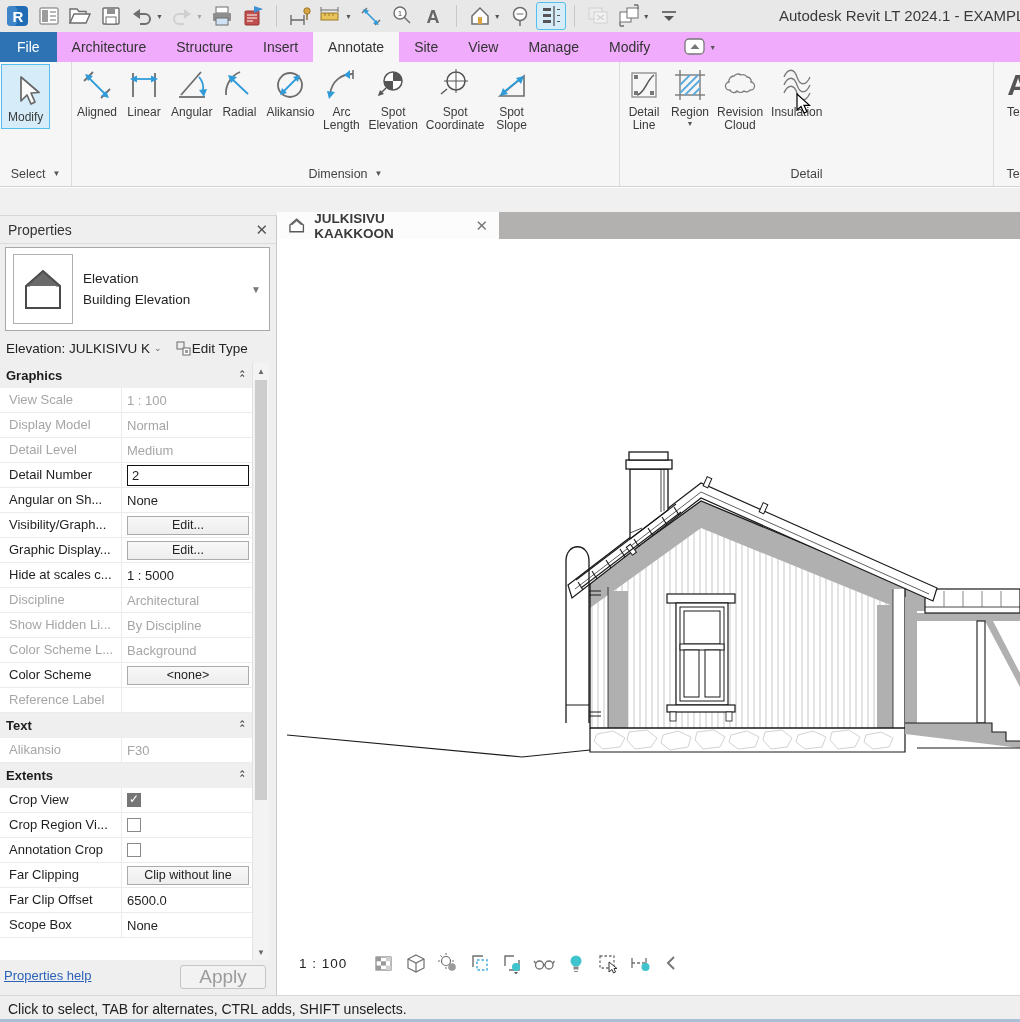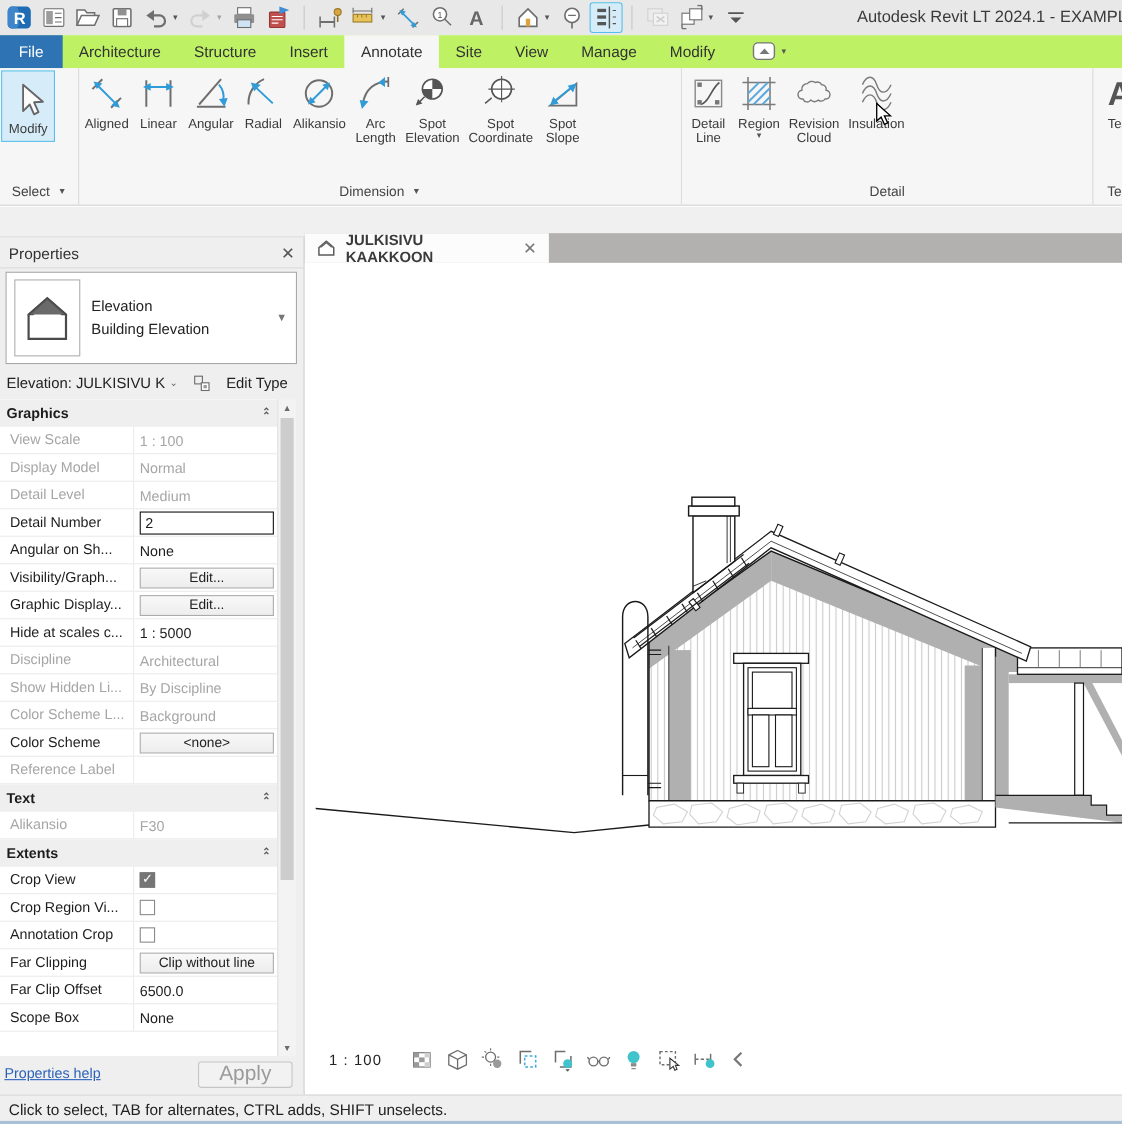--- a/index.html
+++ b/index.html
@@ -9,21 +9,21 @@
   .titlebar{position:absolute;left:0;top:0;width:1020px;height:32px;background:#e9e8e8;
     display:flex;align-items:center;padding:0 4px;}
   .qat{display:flex;align-items:center;gap:3px;}
   .qat-btn{display:flex;align-items:center;height:26px;padding:0 2px;border-radius:2px;}
   .qat-btn.active{background:#d6edf9;outline:1px solid #54bfec;}
   .qat-btn.disabled{opacity:.45;}
   .qat-sep{width:1px;height:22px;background:#c9c7c7;margin:0 6px;}
   .caret{font-size:7px;color:#555;margin-left:2px;}
   .title-text{position:absolute;left:779px;top:7px;font-size:15px;color:#3a3a3a;white-space:nowrap;}
   
-  .tabrow{position:absolute;top:32px;left:0;width:1020px;height:30px;background:#bef264;
+  .tabrow{position:absolute;top:32px;left:0;width:1020px;height:30px;background:#f0abfc;
     display:flex;align-items:stretch;}
   .rtab{display:flex;align-items:center;padding:0 15px;font-size:14px;color:#333;}
   .rtab.file{background:#2e74b5;color:#fff;padding:0 17px;}
   .rtab.active{background:#f7f6f6;}
   .ribbon-toggle{display:flex;align-items:center;margin-left:18px;}
   
   .ribbon{position:absolute;top:62px;left:0;width:1020px;height:125px;background:#f7f6f6;
     border-bottom:1px solid #d5d3d3;display:flex;overflow:hidden;}
   .rpanel{display:flex;flex-direction:column;border-right:1px solid #dddbdb;flex:none;}
   .rpanel:nth-child(1){width:72px;}
@@ -53,21 +53,21 @@
   .type-selector{position:absolute;left:5px;right:6px;top:31px;height:84px;background:#fff;
     border:1px solid #a8a8a8;display:flex;align-items:center;}
   .type-icon{width:60px;height:70px;border:1px solid #b0b0b0;margin-left:7px;background:#fff;
     display:flex;align-items:center;justify-content:center;}
   .type-lines{margin-left:10px;line-height:21px;font-size:13.5px;color:#222;}
   .type-dd{margin-left:auto;margin-right:8px;color:#777;font-size:10px;}
   .instance-row{position:absolute;top:119px;left:6px;right:6px;height:26px;display:flex;
     align-items:center;font-size:13.5px;color:#222;}
   .instance-name{max-width:160px;white-space:nowrap;overflow:hidden;}
   .inst-dd{font-size:9px;color:#666;margin:0 8px 0 4px;}
-  .edit-type{display:flex;align-items:center;gap:15px;margin-left:6px;}
+  .edit-type{display:flex;align-items:center;gap:1px;margin-left:6px;}
   .grid{position:absolute;top:147px;left:0;width:252px;height:597px;background:#fff;overflow:hidden;}
   .psection{height:25px;background:#f0efef;display:flex;align-items:center;font-weight:bold;
     padding:0 6px;color:#1c1c1c;}
   .psection .chev{margin-left:auto;color:#555;font-size:9px;line-height:4px;text-align:center;}
   .prow{height:25px;display:flex;align-items:stretch;border-bottom:1px solid #ebebeb;}
   .plabel{width:122px;padding:4px 2px 0 9px;border-right:1px solid #ebebeb;white-space:pre;
     overflow:hidden;color:#1e1e1e;}
   .pvalue{flex:1;display:flex;align-items:center;padding:0 3px 0 5px;color:#1e1e1e;overflow:hidden;}
   .prow.disabled .plabel,.prow.disabled .pvalue{color:#a6a6a6;}
   .pbtn{flex:1;height:19px;display:flex;align-items:center;justify-content:center;

